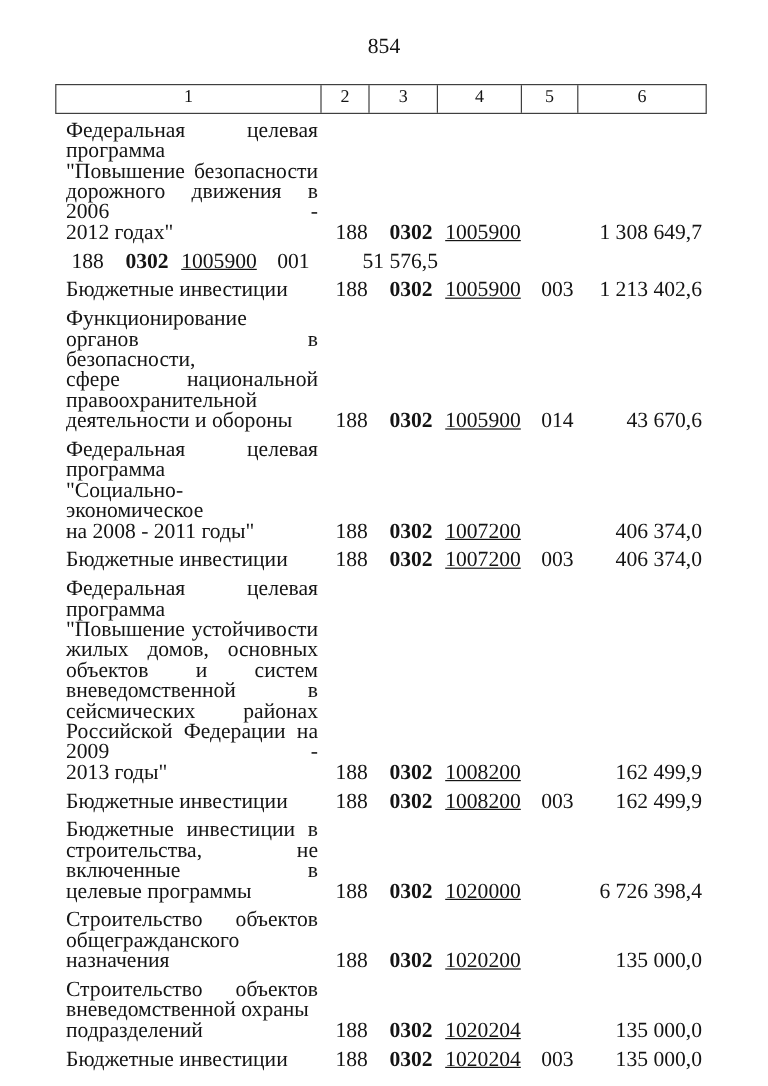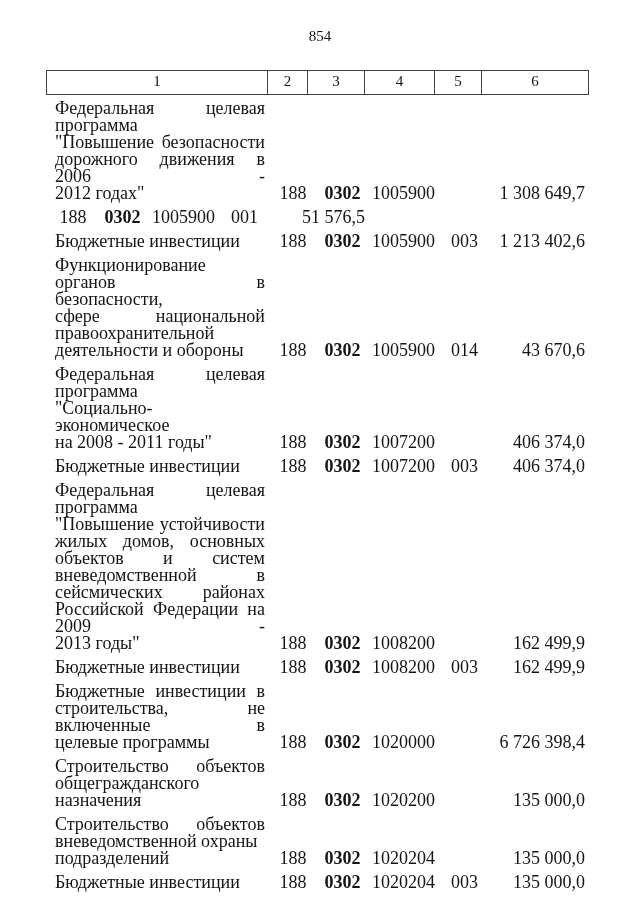--- a/index.html
+++ b/index.html
@@ -12,21 +12,21 @@
     overflow: hidden;
     font-family: "Liberation Serif", "DejaVu Serif", serif;
     color: #141414;
   }
   .page-number {
     position: absolute;
     top: 28px;
     left: 0;
     width: 640px;
     text-align: center;
-    font-size: 15px;
+    font-size: 18px;
   }
   
   .table-header {
     position: absolute;
     left: 46px;
     top: 70px;
     width: 543px;
     height: 25px;
     display: flex;
     box-sizing: border-box;
@@ -59,21 +59,21 @@
     display: flex;
     align-items: flex-end;
     margin-bottom: 7px;
     font-size: 18px;
     line-height: 17px;
   }
   .cell { box-sizing: border-box; flex-shrink: 0; }
   .table-body .c1 { width: 220px; padding-left: 7px; padding-right: 3px; }
   .table-body .c2 { width: 40px;  text-align: center; padding-left: 10px; }
   .table-body .c3 { width: 57px;  text-align: center; padding-left: 12px; font-weight: bold; }
-  .table-body .c4 { width: 70px;  text-align: right; padding-left: 6px; }
+  .table-body .c4 { width: 70px;  text-align: left; padding-left: 6px; text-decoration: underline; }
   .table-body .c5 { width: 47px;  text-align: center; padding-left: 12px; }
   .table-body .c6 { width: 106px; text-align: right;  padding-right: 3px; }
   .name .line { text-align: justify; }
   .name .line.just { text-align-last: justify; }
 </style>
 </head>
 <body>
 
 <div class="page">
   <div class="page-number">854</div>

